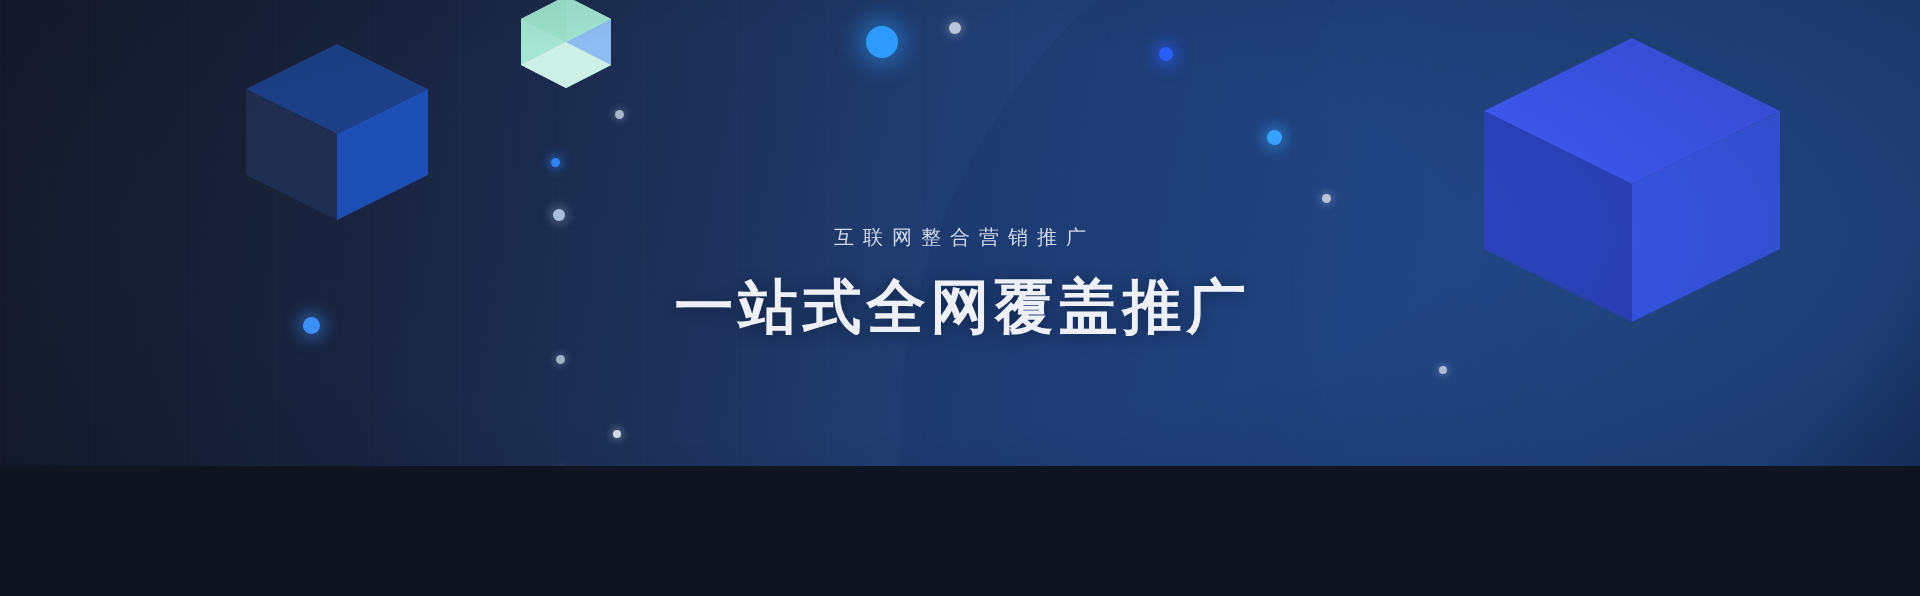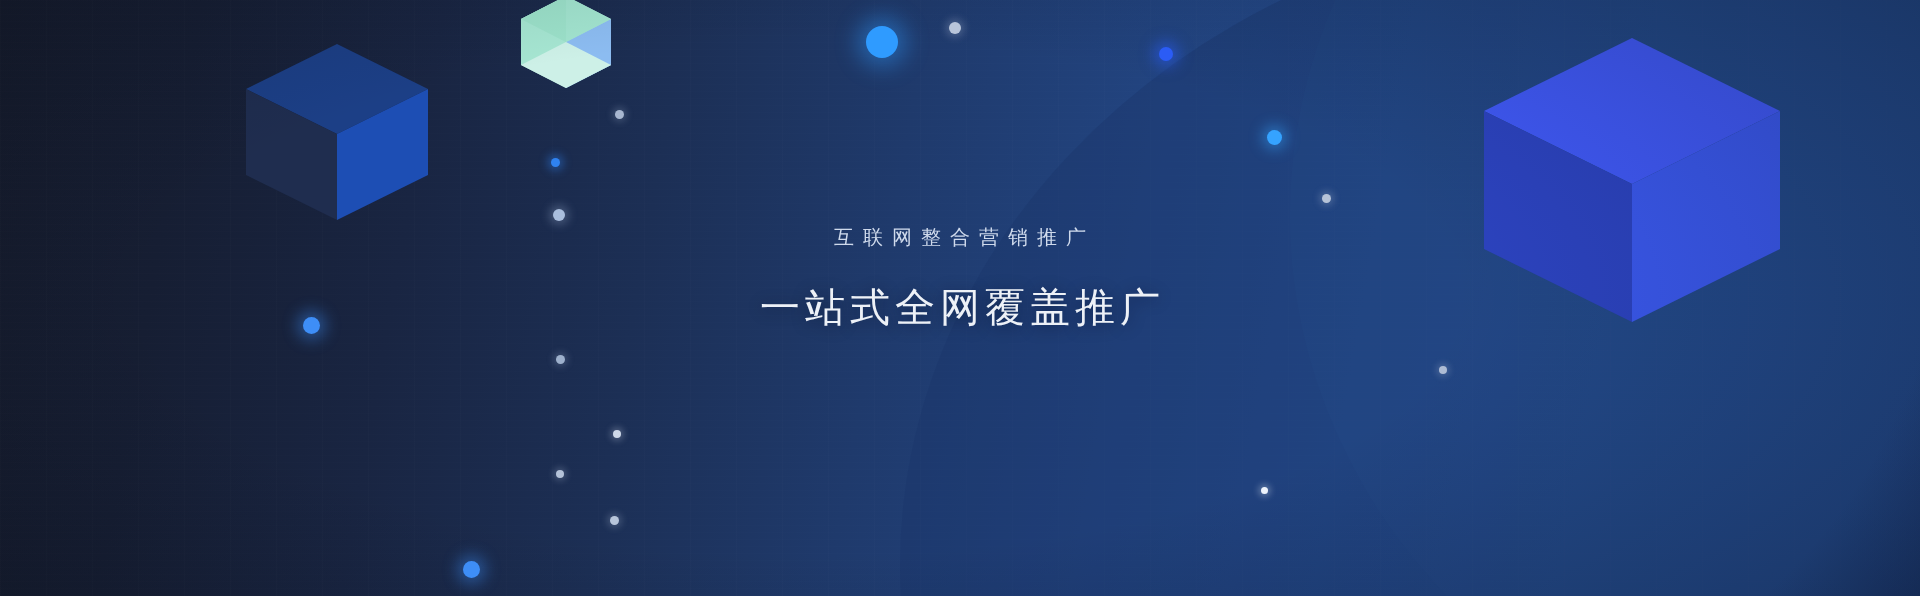--- a/index.html
+++ b/index.html
@@ -3,21 +3,21 @@
 <meta charset="utf-8">
 <style>
   html, body {
     margin: 0;
     padding: 0;
     background: #0f1420;
   }
   #banner {
     position: relative;
     width: 1920px;
-    height: 596px;
+    height: 466px;
     overflow: hidden;
     font-family: "Liberation Sans", "DejaVu Sans", sans-serif;
     background: linear-gradient(100deg,
         #151b2c 0%,
         #161e33 10%,
         #192542 22%,
         #1c2f55 34%,
         #1f3a6c 46%,
         #224480 58%,
         #254c8e 70%,
@@ -110,25 +110,25 @@
   .tagline {
     font-size: 20px;
     line-height: 30px;
     letter-spacing: 9px;
     color: #cfdaec;
     text-indent: 9px;
     font-weight: 400;
     margin: 0;
   }
   .headline {
-    font-size: 40px;
+    font-size: 59px;
     line-height: 86px;
     letter-spacing: 5px;
     color: #edf1f7;
-    font-weight: 400;
+    font-weight: 700;
     text-indent: 5px;
     margin: 12px 0 0 0;
     text-shadow: 0 2px 16px rgba(4,12,32,0.45);
   }
   .subline {
     font-size: 20px;
     line-height: 30px;
     letter-spacing: 9px;
     color: #dde5f2;
     text-indent: 9px;

